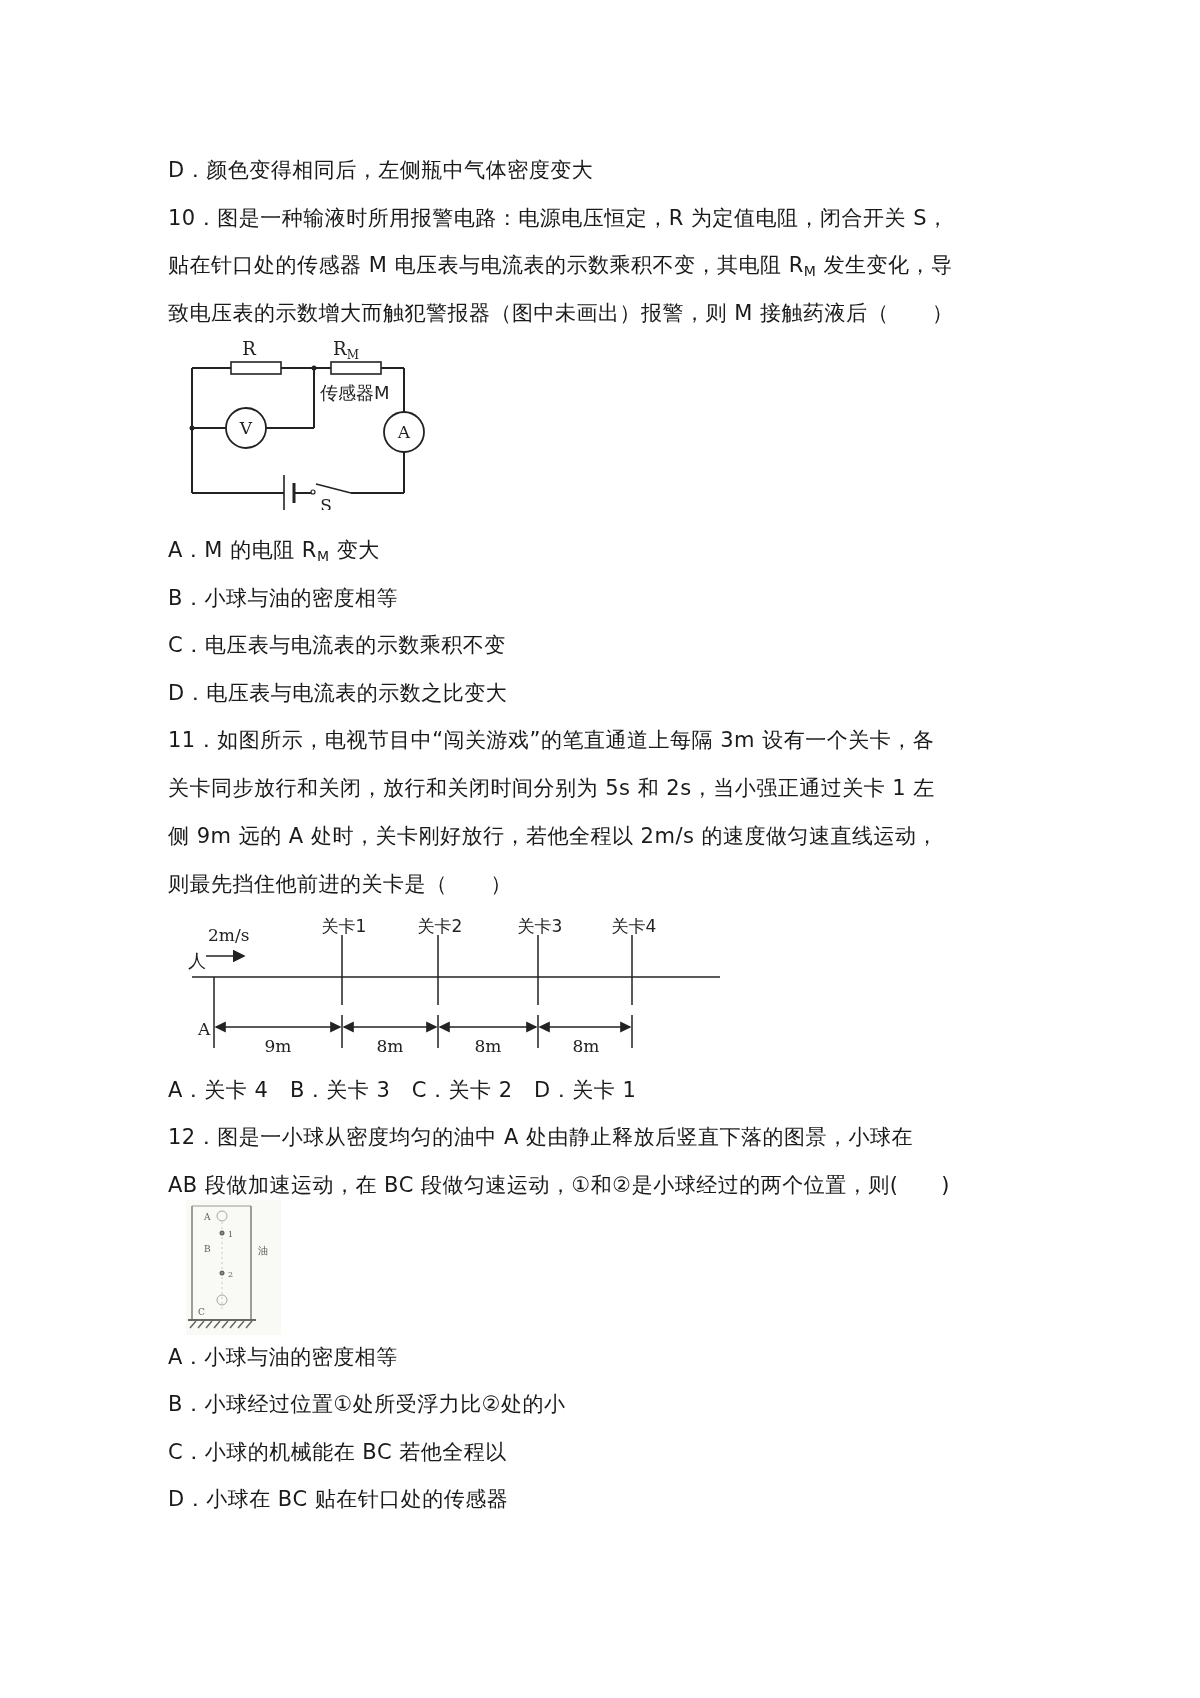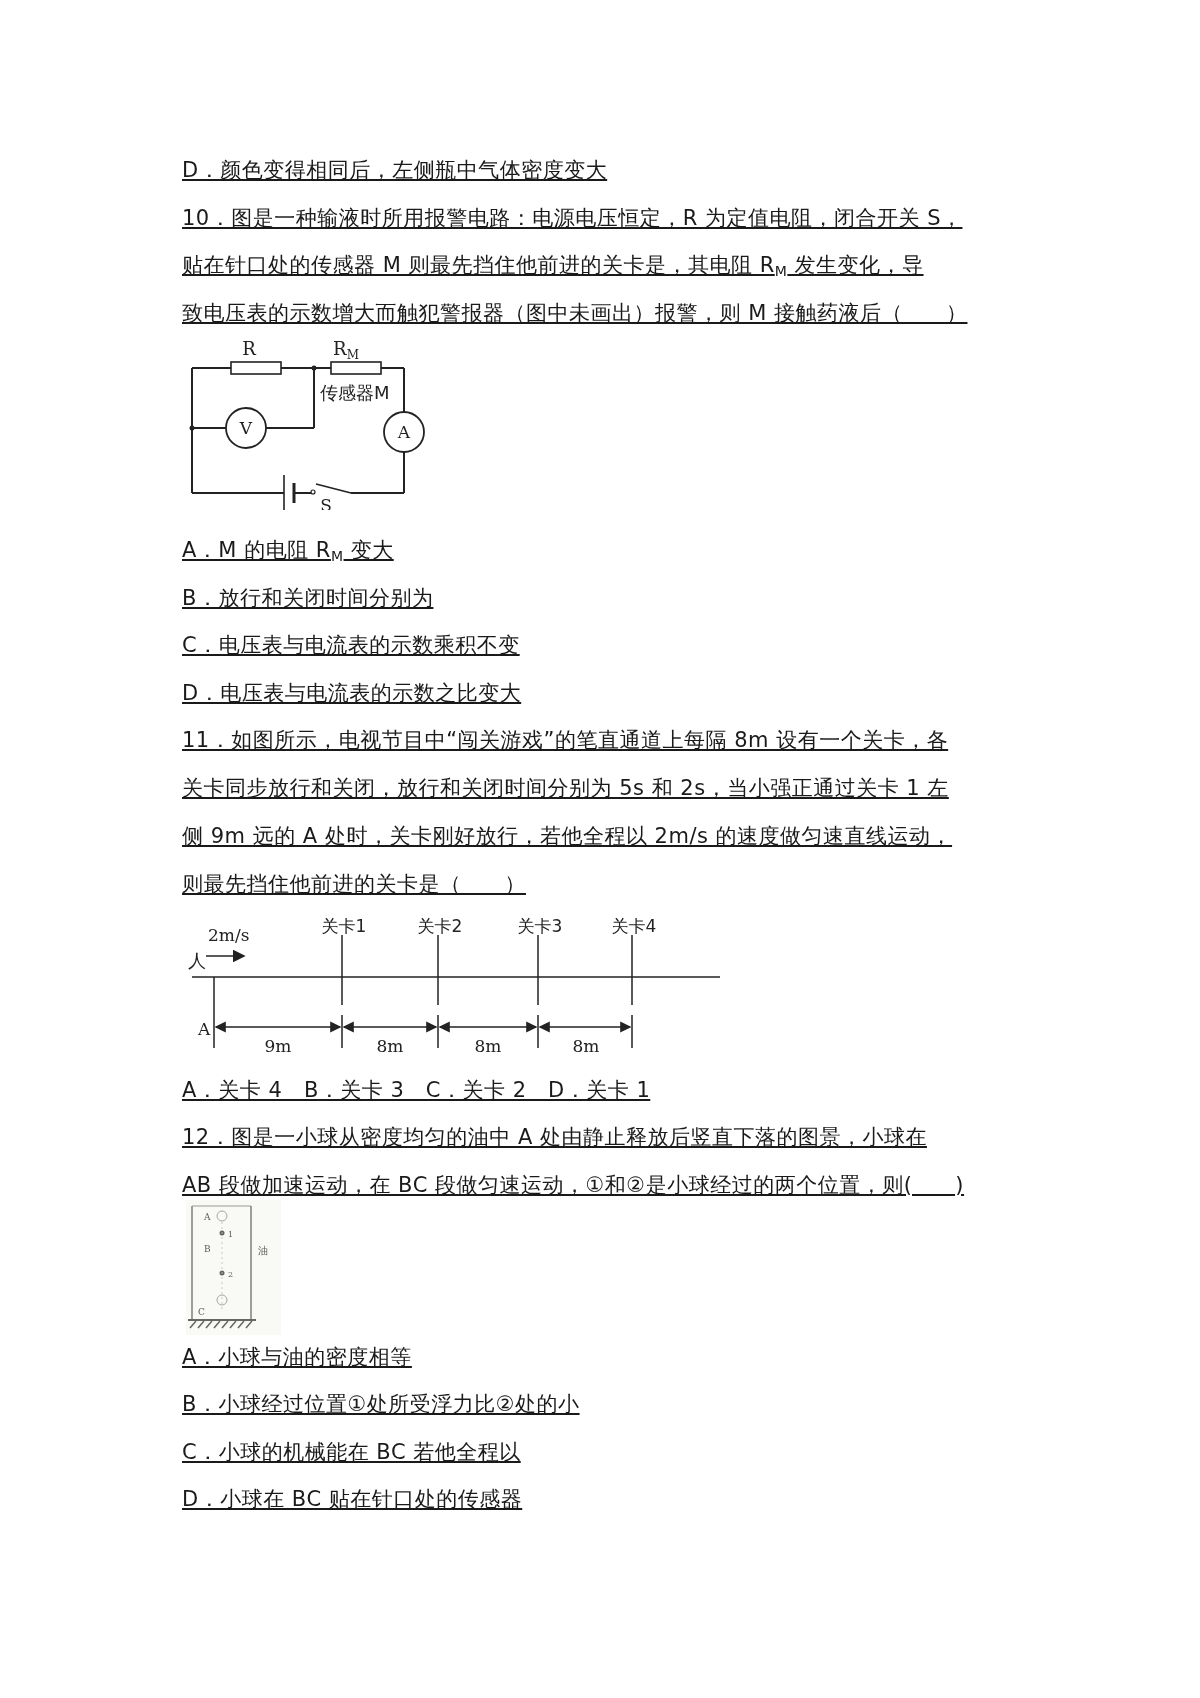--- a/index.html
+++ b/index.html
@@ -1,31 +1,31 @@
 <!DOCTYPE html>
 <html><head>
 <meta charset="utf-8">
 <style>
   html, body { margin: 0; padding: 0; background: #ffffff; }
   body { width: 1200px; height: 1698px; position: relative; overflow: hidden;
          font-family: "DejaVu Sans", "Liberation Sans", sans-serif; color: #1a1a1a; }
-  .line { position: absolute; left: 182px; font-size: 21px; line-height: 30px; white-space: nowrap; letter-spacing: 0.5px; text-decoration: underline; }
+  .line { position: absolute; left: 168px; font-size: 21px; line-height: 30px; white-space: nowrap; letter-spacing: 0.5px; }
   sub { font-size: 14px; vertical-align: -4px; }
   .fig { position: absolute; }
   .fig svg { display: block; }
   .svgtext { font-family: "DejaVu Serif", "Liberation Serif", serif; fill: #222; }
   .svgcjk { font-family: "DejaVu Sans", sans-serif; fill: #222; }
 </style>
 </head>
 <body>
 
 <div class="line" style="top:155px">D．颜色变得相同后，左侧瓶中气体密度变大</div>
 
 <div class="line" style="top:203px">10．图是一种输液时所用报警电路：电源电压恒定，R 为定值电阻，闭合开关 S，</div>
-<div class="line" style="top:250px"><span>贴在针口处的传感器 M 则最先挡住他前进的关卡是，其电阻 R</span><sub>M</sub><span> 发生变化，导</span></div>
+<div class="line" style="top:250px"><span>贴在针口处的传感器 M 电压表与电流表的示数乘积不变，其电阻 R</span><sub>M</sub><span> 发生变化，导</span></div>
 <div class="line" style="top:298px">致电压表的示数增大而触犯警报器（图中未画出）报警，则 M 接触药液后（　　）</div>
 
 <div class="fig" style="left:186px; top:335px;">
   <svg width="240" height="175" viewBox="0 0 240 175">
 
     <line x1="6" y1="33" x2="45" y2="33" stroke="#222" stroke-width="2"></line>
     <rect x="45" y="27" width="50" height="12" fill="#fff" stroke="#222" stroke-width="1.6"></rect>
     <line x1="95" y1="33" x2="128" y2="33" stroke="#222" stroke-width="2"></line>
     <circle cx="128" cy="33" r="2.5" fill="#222"></circle>
     <line x1="128" y1="33" x2="145" y2="33" stroke="#222" stroke-width="2"></line>
@@ -55,25 +55,25 @@
     <text x="63" y="20" font-size="18" class="svgtext" text-anchor="middle">R</text>
     <text x="160" y="20" font-size="18" class="svgtext" text-anchor="middle"><tspan>R</tspan><tspan font-size="12" dy="4">M</tspan></text>
     <text x="134" y="64" font-size="18" class="svgcjk">传感器M</text>
     <text x="60" y="99" font-size="17" class="svgtext" text-anchor="middle">V</text>
     <text x="218" y="103" font-size="17" class="svgtext" text-anchor="middle">A</text>
     <text x="140" y="176" font-size="17" class="svgtext" text-anchor="middle">S</text>
   </svg>
 </div>
 
 <div class="line" style="top:535px"><span>A．M 的电阻 R</span><sub>M</sub><span> 变大</span></div>
-<div class="line" style="top:583px">B．放行和关闭时间分别为</div>
+<div class="line" style="top:583px">B．小球与油的密度相等</div>
 <div class="line" style="top:630px">C．电压表与电流表的示数乘积不变</div>
 <div class="line" style="top:678px">D．电压表与电流表的示数之比变大</div>
 
-<div class="line" style="top:725px">11．如图所示，电视节目中“闯关游戏”的笔直通道上每隔 8m 设有一个关卡，各</div>
+<div class="line" style="top:725px">11．如图所示，电视节目中“闯关游戏”的笔直通道上每隔 3m 设有一个关卡，各</div>
 <div class="line" style="top:773px">关卡同步放行和关闭，放行和关闭时间分别为 5s 和 2s，当小强正通过关卡 1 左</div>
 <div class="line" style="top:821px">侧 9m 远的 A 处时，关卡刚好放行，若他全程以 2m/s 的速度做匀速直线运动，</div>
 <div class="line" style="top:869px">则最先挡住他前进的关卡是（　　）</div>
 
 <div class="fig" style="left:186px; top:905px;text-decoration:underline;">
   <svg width="540" height="155" viewBox="0 0 540 155">
     <defs>
       <marker id="ah" markerWidth="8" markerHeight="8" refX="7" refY="4" orient="auto">
           <path d="M0,0 L8,4 L0,8 z" fill="#222"></path>
         </marker>

